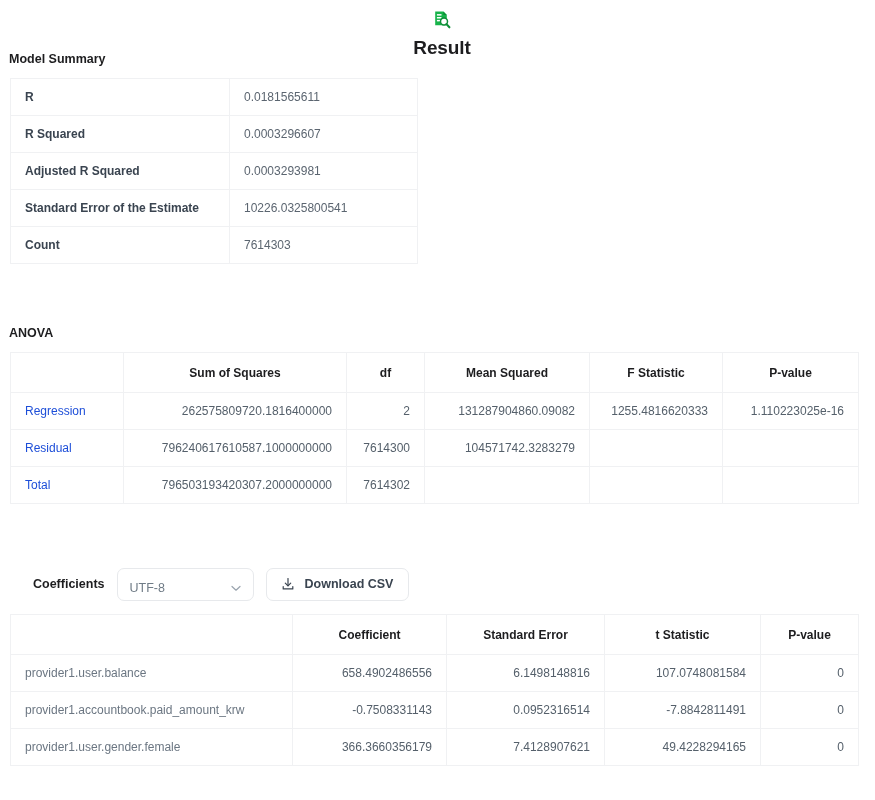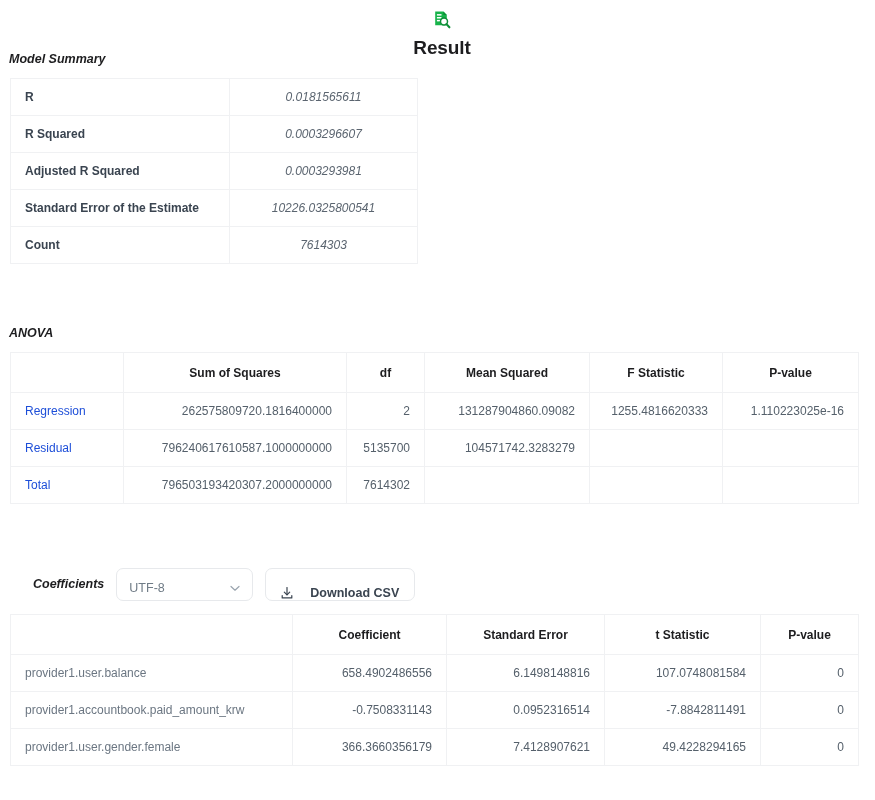--- a/index.html
+++ b/index.html
@@ -42,21 +42,20 @@
     line-height: 1;
   }
 
   
   .section-heading {
     font-size: 12.5px;
     font-weight: bold;
     color: #1d1d1f;
     padding-left: 9px;
     margin: 0;
-    font-style: italic;
   }
 
   
   table.grid {
     border-collapse: collapse;
     table-layout: fixed;
     font-size: 12px;
     margin-left: 10px;
     background: #fff;
   }
@@ -82,23 +81,22 @@
   td.empty { }
 
   
   #model-summary-table { width: 407px; }
   #model-summary-table td.ms-label {
     font-weight: bold;
     color: #3a4450;
     text-align: left;
   }
   #model-summary-table td.ms-value {
-    text-align: center;
+    text-align: left;
     color: #5b6570;
-    font-style: italic;
   }
 
   
   #anova-table { width: 848px; }
   #anova-table td.rowlabel { color: #1d4ed8; }
 
   
   #coefficients-table { width: 848px; }
   #coefficients-table td.rowlabel { color: #6b7682; }
 
@@ -138,22 +136,22 @@
     display: block;
     flex: 0 0 12px;
   }
 
   .download-btn {
     height: 33px;
     border: 1px solid #e7e9ec;
     border-radius: 7px;
     background: #fff;
     display: flex;
-    align-items: flex-end;
-    gap: 16px;
+    align-items: center;
+    gap: 10px;
     padding: 0 15px 0 14px;
     font-size: 12.5px;
     font-weight: bold;
     color: #3a4450;
     cursor: pointer;
   }
   .dl-icon { width: 14px; height: 14px; display: block; flex: 0 0 14px; }
 </style>
 </head>
 <body>
@@ -238,21 +236,21 @@
         <td class="rowlabel">Regression</td>
         <td class="num">262575809720.1816400000</td>
         <td class="num">2</td>
         <td class="num">131287904860.09082</td>
         <td class="num">1255.4816620333</td>
         <td class="num">1.110223025e-16</td>
       </tr>
       <tr>
         <td class="rowlabel">Residual</td>
         <td class="num">796240617610587.1000000000</td>
-        <td class="num">5135700</td>
+        <td class="num">7614300</td>
         <td class="num">104571742.3283279</td>
         <td class="num empty"></td>
         <td class="num empty"></td>
       </tr>
       <tr>
         <td class="rowlabel">Total</td>
         <td class="num">796503193420307.2000000000</td>
         <td class="num">7614302</td>
         <td class="num empty"></td>
         <td class="num empty"></td>

